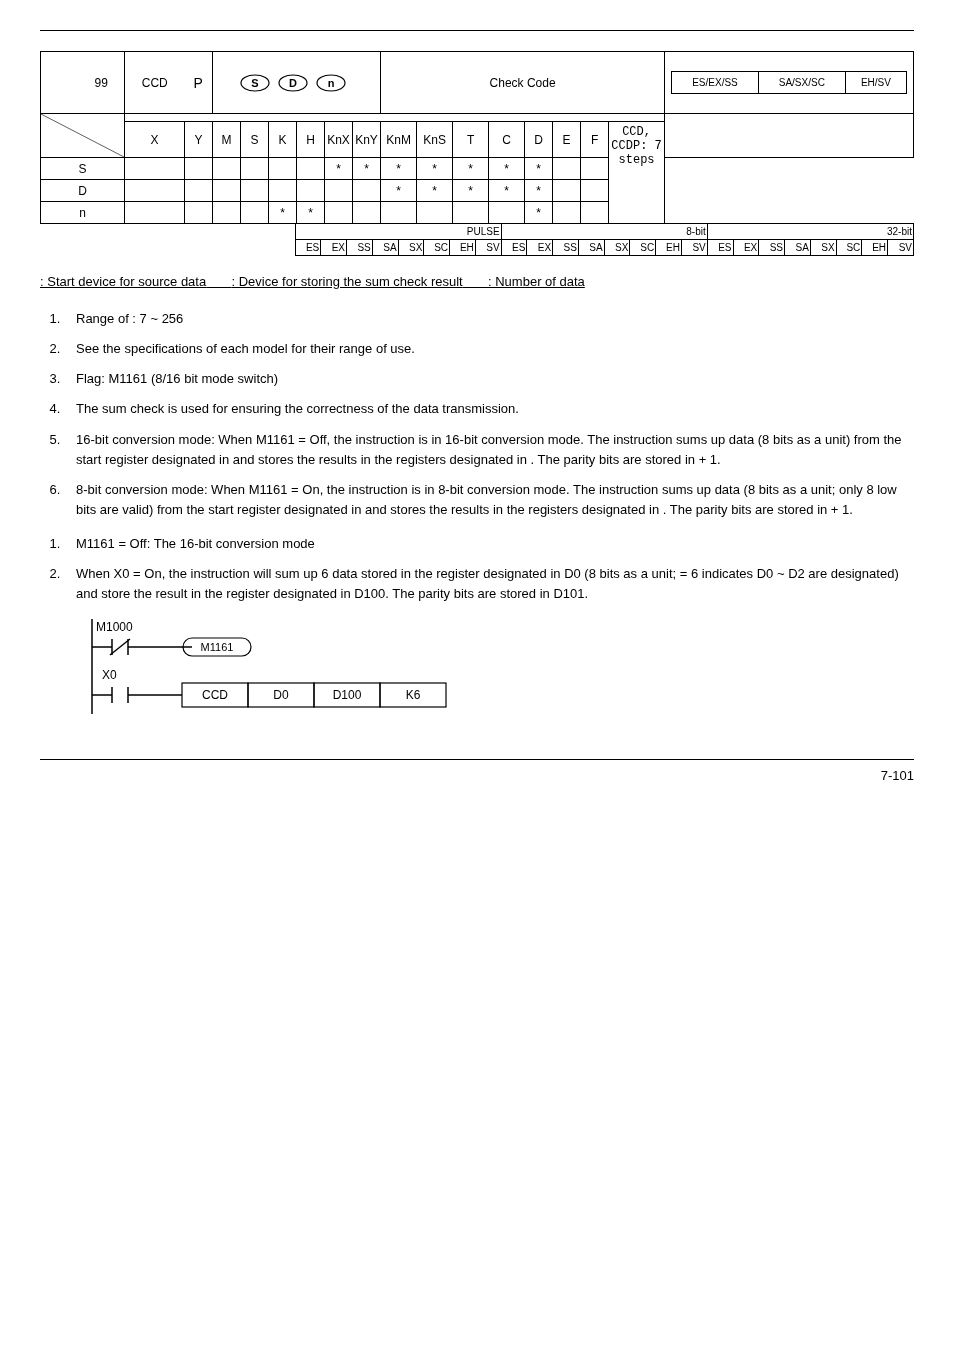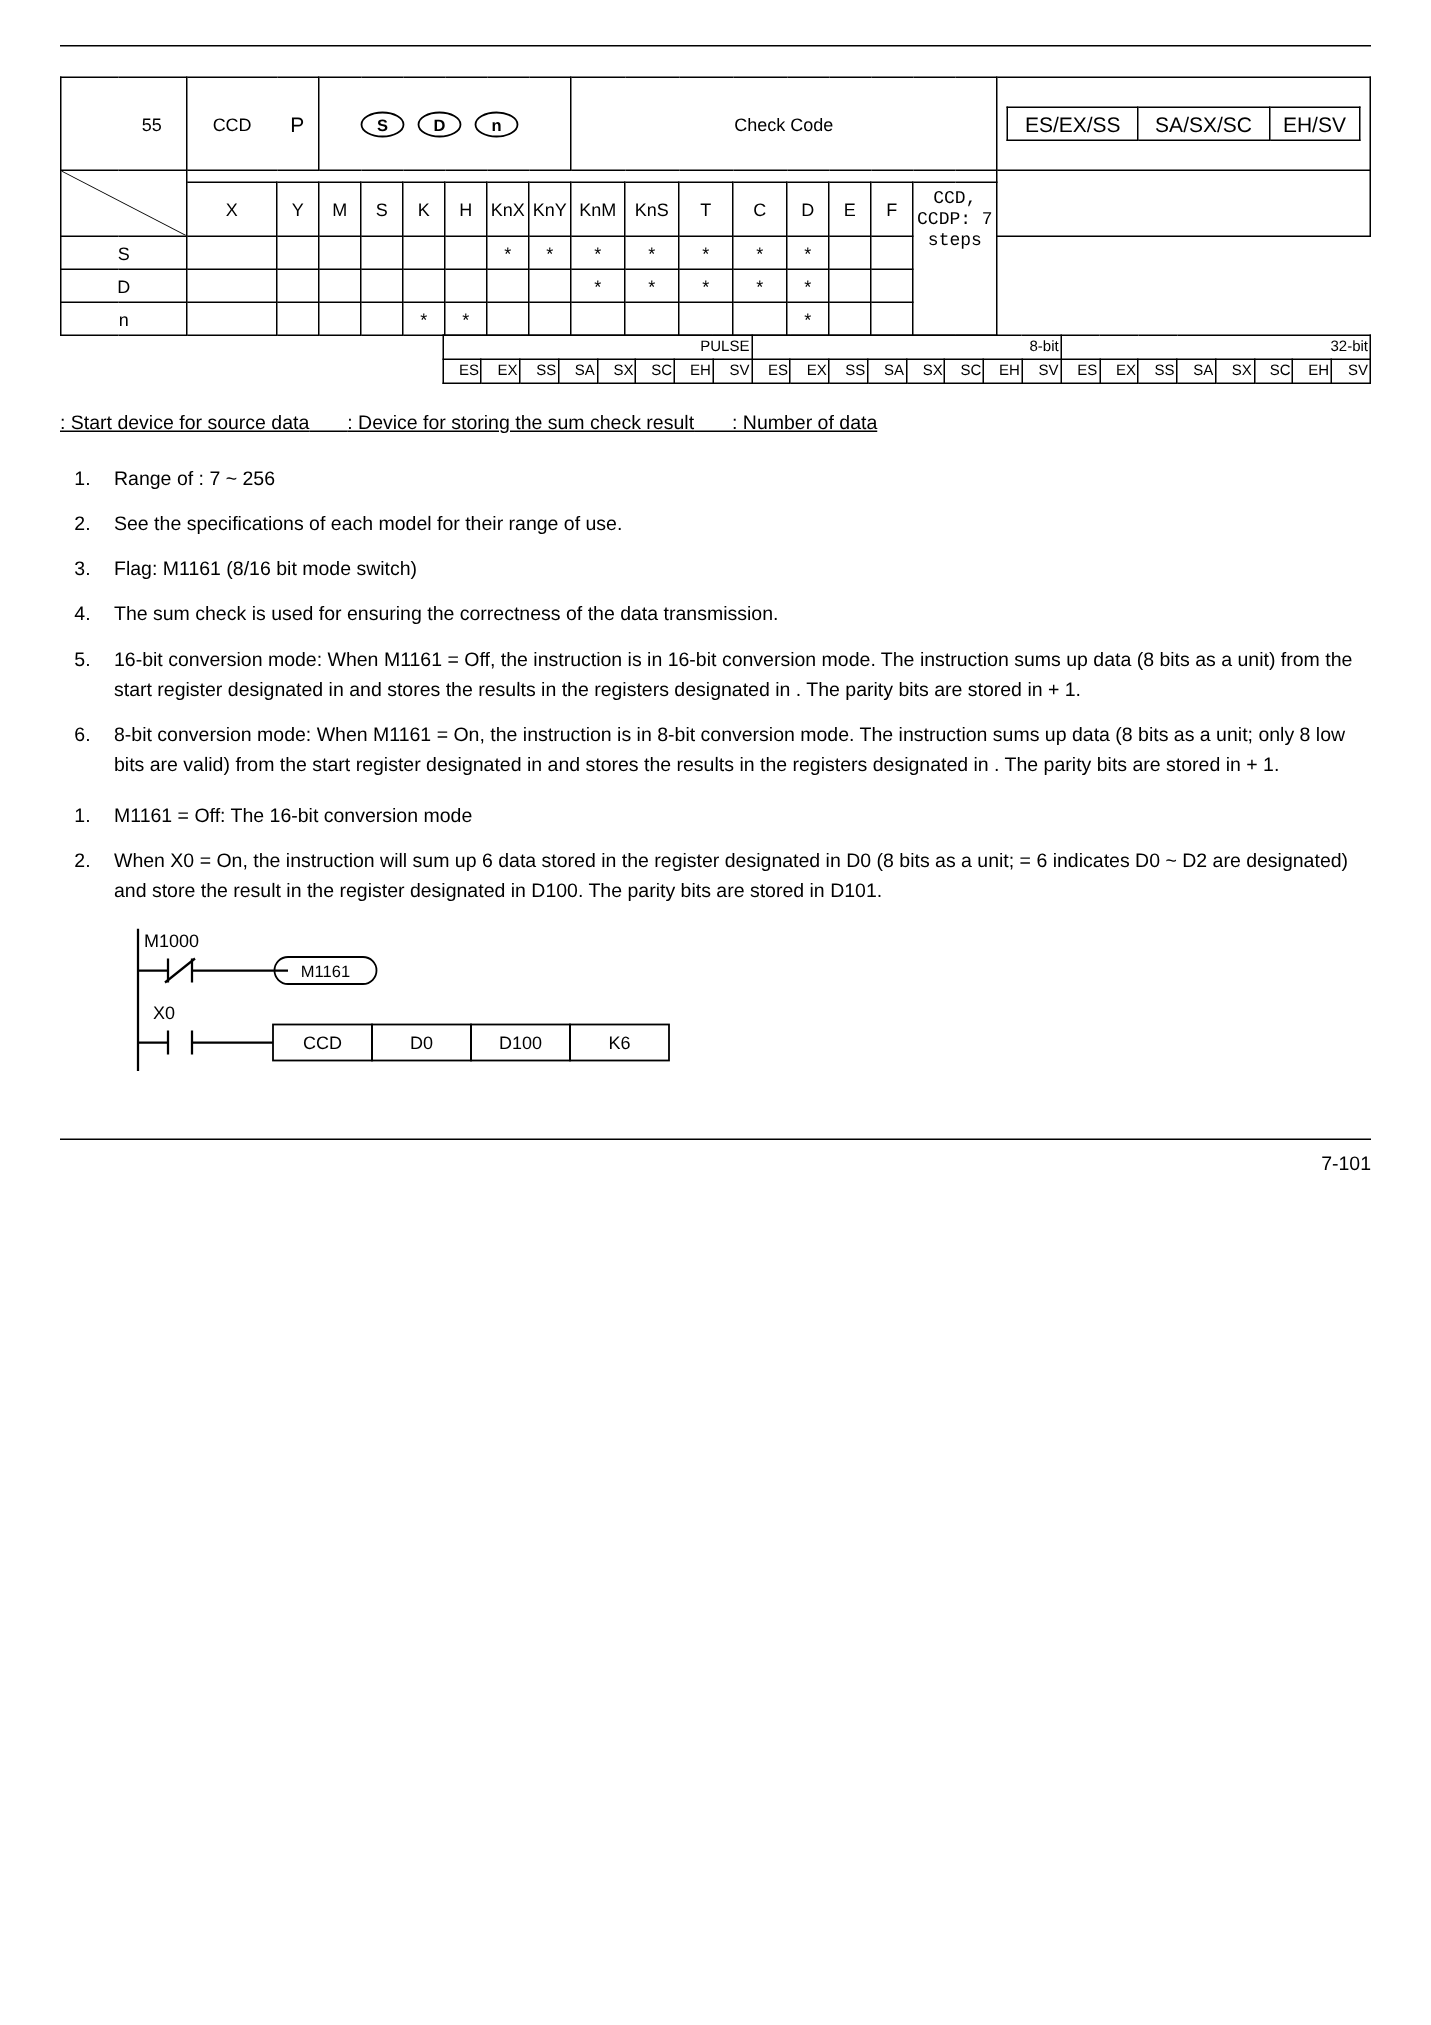--- a/index.html
+++ b/index.html
@@ -48,21 +48,21 @@
   .row1 .mnemonic-cell { border-right: none; }
   .row1 .p-cell { border-left: none; font-size: 14px; }
   .operands-cell svg { display:block; margin:0 auto; }
   .controllers-tbl {
     border-collapse: collapse;
     width: 95%;
     margin: 2px auto;
   }
   .controllers-tbl td {
     border: 1px solid #000;
-    font-size: 14px;
+    font-size: 10px;
     padding: 1px 3px;
     text-align: center;
   }
   .diag-cell {
     position: relative;
     padding: 0;
   }
   .diag-cell svg {
     position:absolute;
     top:0; left:0;
@@ -137,21 +137,21 @@
     <col style="width:28px">
       <col style="width:28px">
       <col style="width:28px">
       <col style="width:28px">
       <col style="width:28px">
     <col>
   </colgroup>
   <tbody>
       <tr class="row1">
     <td class="api-cell" style="height:40px; border-bottom:none;"></td>
-    <td class="num-cell" rowspan="2"><span>55</span></td>
+    <td class="num-cell" rowspan="2"><span>99</span></td>
     <td class="mnemonic-cell" rowspan="2" colspan="1" style="border-bottom:1px solid #000;"><span>CCD</span></td>
     <td class="p-cell" rowspan="2"><span>P</span></td>
     <td colspan="6" rowspan="2" class="operands-cell">
       <svg width="140" height="22">
         <g fill="none" stroke="#000" stroke-width="1.2">
           <ellipse cx="28" cy="11" rx="14" ry="8"></ellipse>
           <ellipse cx="66" cy="11" rx="14" ry="8"></ellipse>
           <ellipse cx="104" cy="11" rx="14" ry="8"></ellipse>
         </g>
         <text x="28" y="15" text-anchor="middle" font-size="11" font-weight="bold" font-family="Arial">S</text>

